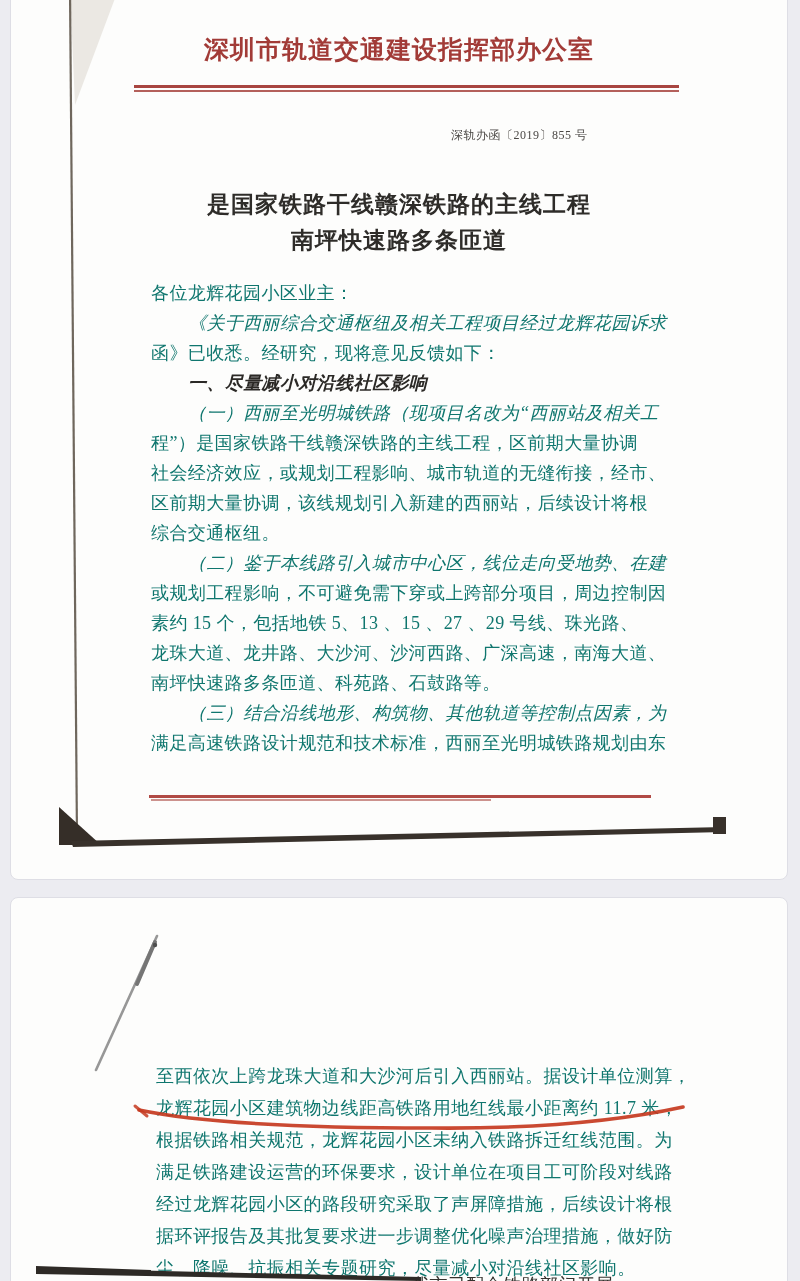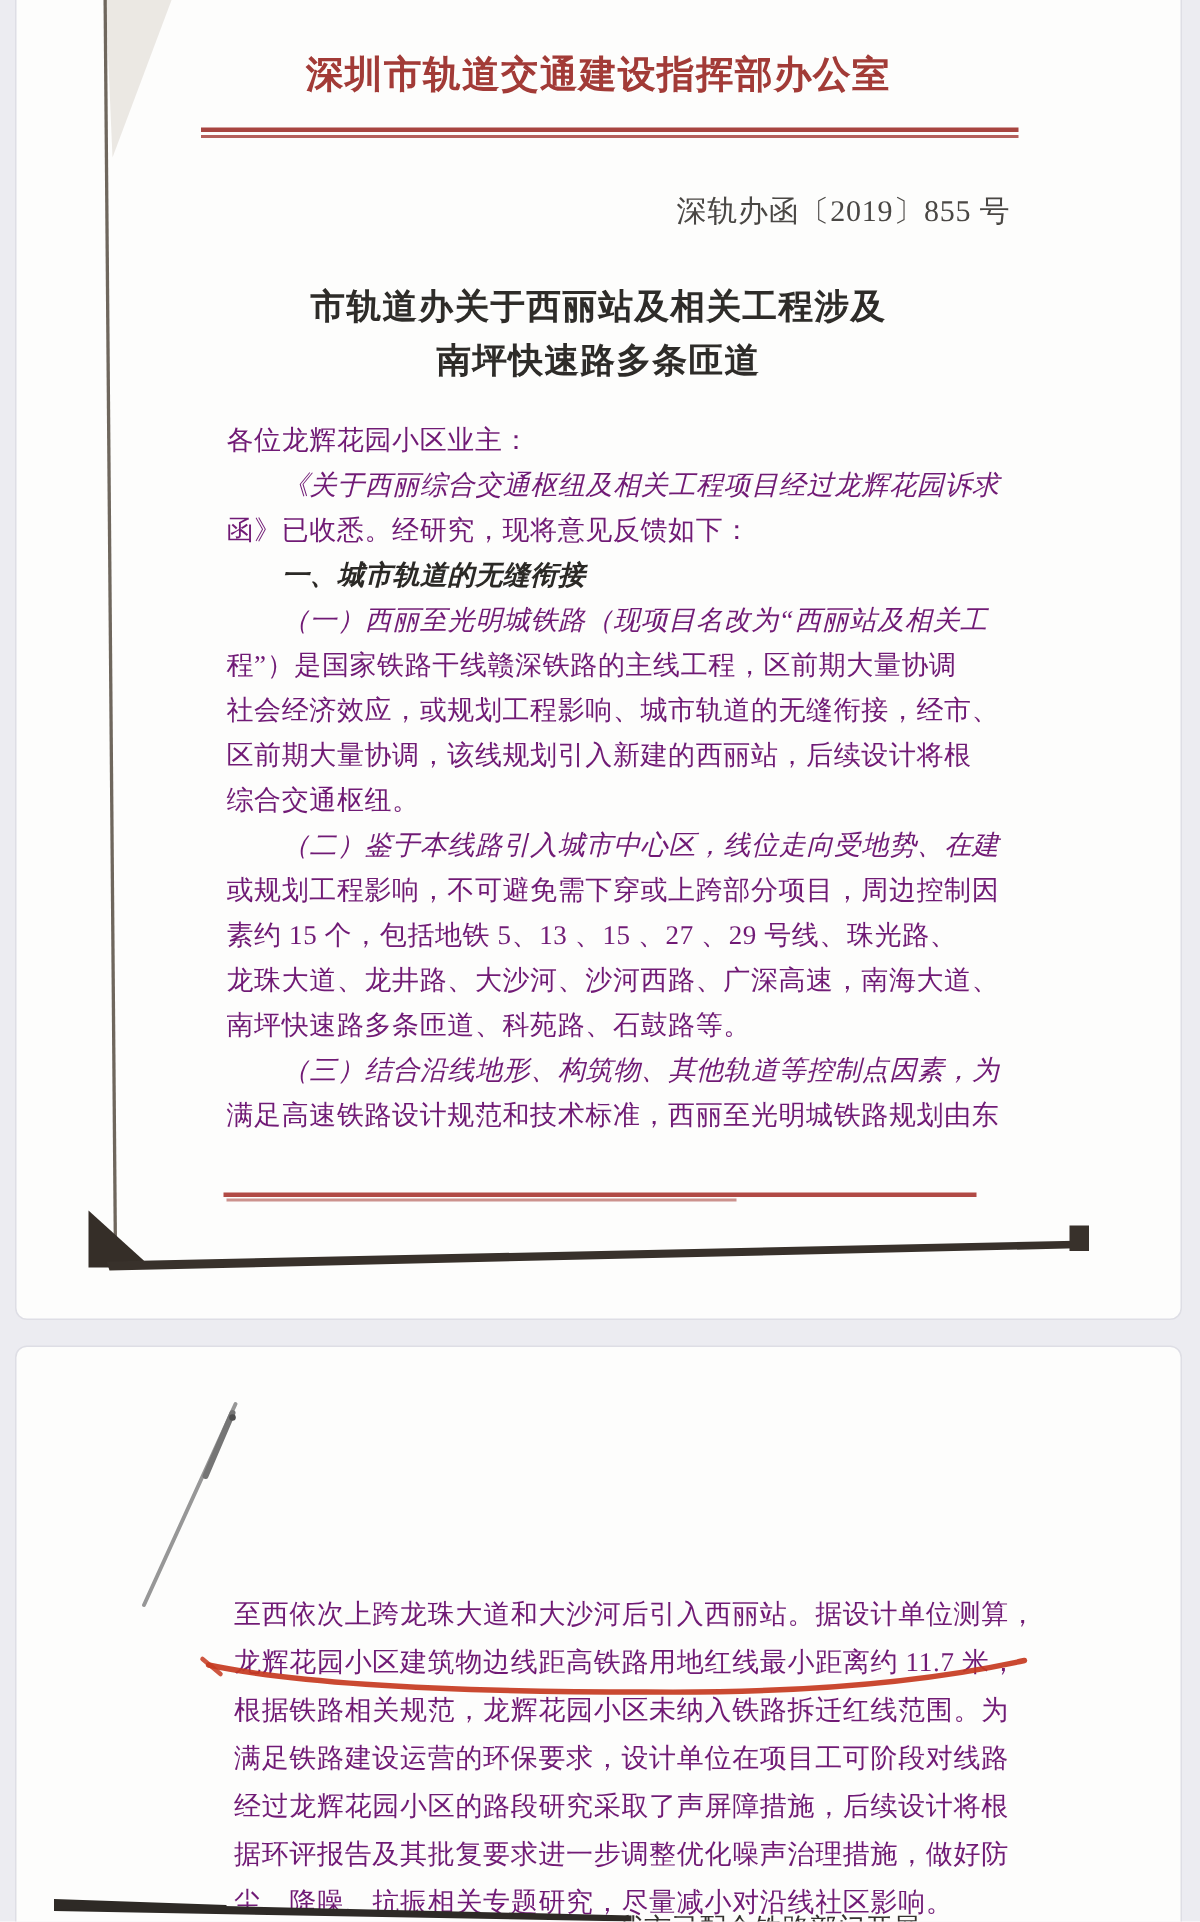--- a/index.html
+++ b/index.html
@@ -18,31 +18,31 @@
   .overlay{position:absolute;left:0;top:0;pointer-events:none;}
   .letterhead{
     position:absolute;left:0;top:44px;width:100%;text-align:center;
     font-size:25px;font-weight:700;color:#a23b37;letter-spacing:1px;
     white-space:nowrap;
   }
   .rule-a{position:absolute;left:123px;top:96px;width:545px;height:3px;background:#a84540;}
   .rule-b{position:absolute;left:123px;top:101px;width:545px;height:2px;background:#b4605b;}
   .docnum{
     position:absolute;top:138px;left:440px;width:210px;
-    font-size:20px;color:#4a4744;letter-spacing:0.5px;white-space:nowrap;
+    font-size:12px;color:#4a4744;letter-spacing:0.5px;white-space:nowrap;
   }
   .title{
     position:absolute;left:0;top:198px;width:100%;text-align:center;
     font-size:23px;font-weight:700;color:#2e2c29;letter-spacing:1px;line-height:36px;
   }
   .body1{position:absolute;left:140px;top:292px;width:560px;}
   .body2{position:absolute;left:145px;top:166px;width:560px;}
   .ln{
     height:30px;font-size:18px;letter-spacing:0.4px;white-space:nowrap;
-    color:#701a75;
+    color:#0f766e;
   }
   .body2 .ln{height:32px;letter-spacing:0.45px;}
   .ind{padding-left:37px;font-style:italic;}
   .bold{font-weight:700;color:#2b2926;}
   .footer-rule-a{position:absolute;left:138px;top:806px;width:502px;height:3px;background:#b14a45;}
   .footer-rule-b{position:absolute;left:140px;top:810px;width:340px;height:2px;background:#cc928d;}
   .partial-line{
     position:absolute;left:400px;top:375px;
     font-size:18px;letter-spacing:0.45px;white-space:nowrap;color:#35322e;
   }
@@ -60,29 +60,29 @@
     <rect x="702" y="828" width="13" height="17" fill="#38312b"></rect>
   </svg>
 
   <div class="letterhead">深圳市轨道交通建设指挥部办公室</div>
   <div class="rule-a"></div>
   <div class="rule-b"></div>
 
   <div class="docnum">深轨办函〔2019〕855 号</div>
 
   <div class="title">
-    <div>市轨道办关于西丽站及相关工程涉及</div>
+    <div>是国家铁路干线赣深铁路的主线工程</div>
     <div>南坪快速路多条匝道</div>
   </div>
 
   <div class="body1">
     <div class="ln">各位龙辉花园小区业主：</div>
     <div class="ln ind">《关于西丽综合交通枢纽及相关工程项目经过龙辉花园诉求</div>
     <div class="ln">函》已收悉。经研究，现将意见反馈如下：</div>
-    <div class="ln ind bold">一、城市轨道的无缝衔接</div>
+    <div class="ln ind bold">一、尽量减小对沿线社区影响</div>
     <div class="ln ind">（一）西丽至光明城铁路（现项目名改为“西丽站及相关工</div>
     <div class="ln">程”）是国家铁路干线赣深铁路的主线工程，区前期大量协调</div>
     <div class="ln">社会经济效应，或规划工程影响、城市轨道的无缝衔接，经市、</div>
     <div class="ln">区前期大量协调，该线规划引入新建的西丽站，后续设计将根</div>
     <div class="ln">综合交通枢纽。</div>
     <div class="ln ind">（二）鉴于本线路引入城市中心区，线位走向受地势、在建</div>
     <div class="ln">或规划工程影响，不可避免需下穿或上跨部分项目，周边控制因</div>
     <div class="ln">素约 15 个，包括地铁 5、13 、15 、27 、29 号线、珠光路、</div>
     <div class="ln">龙珠大道、龙井路、大沙河、沙河西路、广深高速，南海大道、</div>
     <div class="ln">南坪快速路多条匝道、科苑路、石鼓路等。</div>

